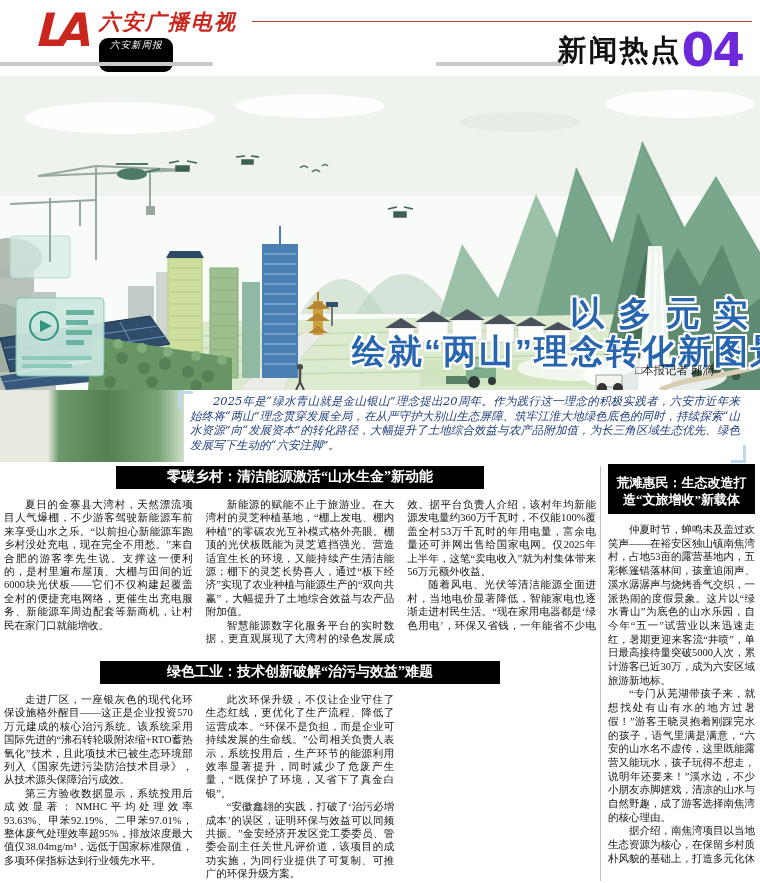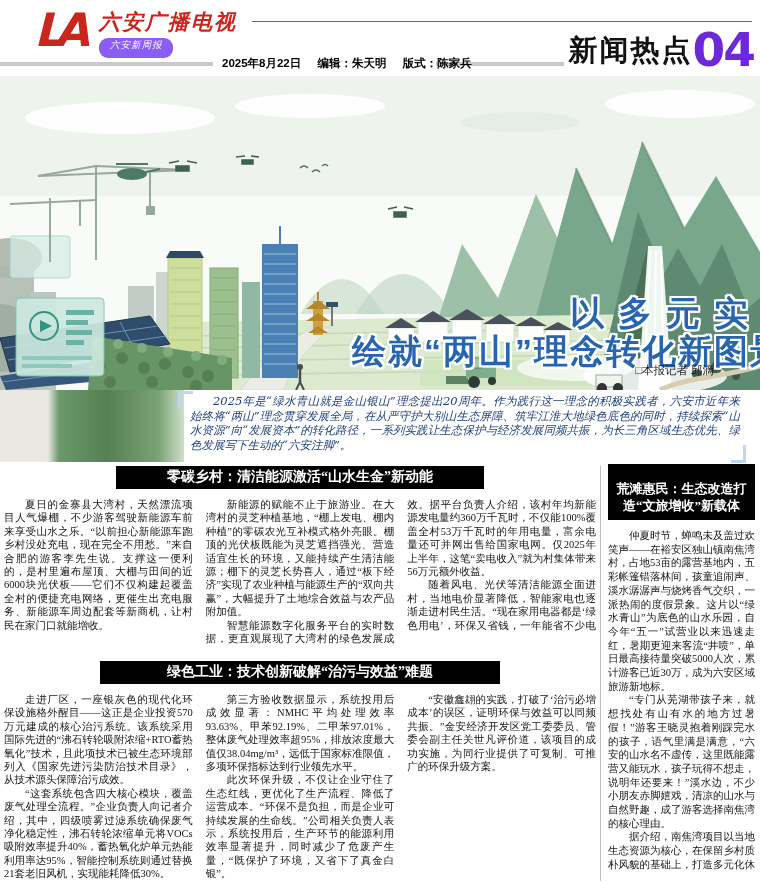--- a/index.html
+++ b/index.html
@@ -7,31 +7,31 @@
         font-family:"Liberation Serif","DejaVu Serif",serif;color:#1a1a1a;}
 
   
   .masthead{position:absolute;top:0;left:0;width:760px;height:76px;background:#fff;z-index:5;}
   .logo{position:absolute;left:38px;top:6px;display:flex;align-items:flex-start;}
   .logo-la{font-family:"DejaVu Sans",sans-serif;font-weight:800;font-style:italic;
            font-size:46px;line-height:48px;color:#c9271e;letter-spacing:-9px;transform:skew(-3deg);}
   .logo-right{margin-left:14px;padding-top:4px;}
   .logo-script{font-family:"DejaVu Serif",serif;font-style:italic;font-weight:bold;
                font-size:21px;color:#c9271e;letter-spacing:2px;line-height:24px;}
-  .logo-badge{display:inline-block;margin-top:4px;background:#8b5cf6;color:#fff;
+  .logo-badge{display:inline-block;margin-top:4px;background:#000000;color:#fff;
               font-family:"Liberation Sans",sans-serif;font-size:9.5px;font-style:italic;
-              padding:1px 11px 6px;border-radius:9px;letter-spacing:1px;}
+              padding:1px 11px 20px;border-radius:9px;letter-spacing:1px;}
   .red-rule{position:absolute;left:252px;top:21px;width:500px;height:0;border-top:1.5px solid #b5443a;}
   .rule-seg{position:absolute;top:62px;height:4px;background:#c9c9c9;}
   .seg1{left:0;width:213px;}
   .seg2{left:436px;width:128px;}
   .dateline{position:absolute;left:222px;top:56px;font-family:"Liberation Sans",sans-serif;
             font-weight:bold;font-size:11.5px;color:#000;white-space:nowrap;}
   .dateline span{margin-right:13px;}
-  .page-label{position:absolute;right:6px;top:28px;display:flex;align-items:flex-start;}
+  .page-label{position:absolute;right:17px;top:28px;display:flex;align-items:flex-start;}
   .hotspot{font-family:"Liberation Sans",sans-serif;font-weight:900;font-size:29px;
            color:#111;letter-spacing:2px;line-height:44px;}
   .pagenum{font-family:"DejaVu Sans",sans-serif;font-weight:800;font-size:47px;
            color:#6d28d9;line-height:44px;letter-spacing:-2px;}
 
   
   .hero{position:absolute;top:76px;left:0;width:760px;height:314px;overflow:visible;}
   .hero svg{position:absolute;top:0;left:0;}
   .hero-foot{position:absolute;top:390px;left:0;width:184px;height:72px;
              background:linear-gradient(90deg,#e9e9e2 0%,#e9e9e2 26%,#6c9a6b 32%,#557f54 58%,#79a276 86%,#cfe0c9 100%);}
@@ -55,21 +55,21 @@
   
   .content{position:absolute;top:464px;left:0;width:760px;height:419px;}
   .v-divider{position:absolute;left:600px;top:2px;width:1px;height:415px;background:#bfbfbf;}
   .left-region{position:absolute;left:4px;top:0;width:592px;}
   .right-region{position:absolute;left:608px;top:0;width:147px;}
 
   .sec-bar{background:#000000;color:#fff;text-align:center;
            font-family:Liberation Serif, serif;font-weight:bold;}
   .sec1-bar{width:368px;margin:2px auto 0;font-size:14px;padding:2px 0 3px;}
   .sec2-bar{width:400px;margin:7px auto 0;font-size:14px;padding:2px 0 3px;}
-  .sec3-bar{width:147px;font-size:13px;line-height:17px;padding:16px 3px 6px;box-sizing:border-box;}
+  .sec3-bar{width:147px;font-size:13px;line-height:17px;padding:10px 3px 6px;box-sizing:border-box;}
 
   .cols3{column-count:3;column-gap:13px;column-fill:auto;overflow:hidden;
          font-size:10.5px;line-height:13.4px;text-align:justify;color:#141414;}
   .sec1-text{margin-top:9px;height:156px;}
   .sec2-text{margin-top:9px;height:193px;}
   .sec3-text{margin-top:9px;height:341px;overflow:hidden;
              font-size:10.5px;line-height:13.7px;text-align:justify;color:#141414;}
   .cols3 p,.sec3-text p{margin:0;text-indent:2em;}
 </style>
 </head>
@@ -81,25 +81,20 @@
     <div class="logo">
       <div class="logo-la">LA</div>
       <div class="logo-right">
         <div class="logo-script">六安广播电视</div>
         <div class="logo-badge">六安新周报</div>
       </div>
     </div>
     <div class="red-rule"></div>
     <div class="rule-seg seg1"></div>
     <div class="rule-seg seg2"></div>
-    <div class="dateline">
-      <span>2025年8月22日</span>
-      <span>编辑：朱天明</span>
-      <span>版式：陈家兵</span>
-    </div>
     <div class="page-label">
       <span class="hotspot">新闻热点</span>
       <span class="pagenum">04</span>
     </div>
   </div>
 
   <div class="hero">
     <svg width="760" height="314" viewBox="0 0 760 314">
 
       <rect x="0" y="0" width="760" height="314" fill="#eef3ed"></rect>
@@ -254,39 +249,38 @@
       <line x1="300" y1="306" x2="304" y2="314" stroke="#4a4a4a" stroke-width="2"></line>
     </svg>
     <div class="hero-title">
       <div class="title-l1">以多元实践</div>
       <div class="title-l2">绘就“两山”理念转化新图景</div>
     </div>
     <div class="byline">□本报记者 邱滴</div>
   </div>
   <div class="hero-foot"></div>
 
-  <div class="intro">2025年是“绿水青山就是金山银山”理念提出20周年。作为践行这一理念的积极实践者，六安市近年来始终将“两山”理念贯穿发展全局，在从严守护大别山生态屏障、筑牢江淮大地绿色底色的同时，持续探索“山水资源”向“发展资本”的转化路径，一系列实践让生态保护与经济发展同频共振，为长三角区域生态优先、绿色发展写下生动的“六安注脚”。</div>
+  <div class="intro">2025年是“绿水青山就是金山银山”理念提出20周年。作为践行这一理念的积极实践者，六安市近年来始终将“两山”理念贯穿发展全局，在从严守护大别山生态屏障、筑牢江淮大地绿色底色的同时，持续探索“山水资源”向“发展资本”的转化路径，大幅提升了土地综合效益与农产品附加值，为长三角区域生态优先、绿色发展写下生动的“六安注脚”。</div>
 
   <div class="content">
     <div class="v-divider"></div>
 
     <div class="left-region">
       <div class="sec-bar sec1-bar">零碳乡村：清洁能源激活“山水生金”新动能</div>
       <div class="cols3 sec1-text">
         <p>夏日的金寨县大湾村，天然漂流项目人气爆棚，不少游客驾驶新能源车前来享受山水之乐。“以前担心新能源车跑乡村没处充电，现在完全不用愁。”来自合肥的游客李先生说。支撑这一便利的，是村里遍布屋顶、大棚与田间的近6000块光伏板——它们不仅构建起覆盖全村的便捷充电网络，更催生出充电服务、新能源车周边配套等新商机，让村民在家门口就能增收。</p>
         <p>新能源的赋能不止于旅游业。在大湾村的灵芝种植基地，“棚上发电、棚内种植”的零碳农光互补模式格外亮眼。棚顶的光伏板既能为灵芝遮挡强光、营造适宜生长的环境，又能持续产生清洁能源；棚下的灵芝长势喜人，通过“板下经济”实现了农业种植与能源生产的“双向共赢”，大幅提升了土地综合效益与农产品附加值。</p>
         <p>智慧能源数字化服务平台的实时数据，更直观展现了大湾村的绿色发展成效。据平台负责人介绍，该村年均新能源发电量约360万千瓦时，不仅能100%覆盖全村53万千瓦时的年用电量，富余电量还可并网出售给国家电网。仅2025年上半年，这笔“卖电收入”就为村集体带来56万元额外收益。</p>
         <p>随着风电、光伏等清洁能源全面进村，当地电价显著降低，智能家电也逐渐走进村民生活。“现在家用电器都是‘绿色用电’，环保又省钱，一年能省不少电费！”村民张琴指着家电上的节能标识笑着说。</p>
 
       </div>
 
       <div class="sec-bar sec2-bar">绿色工业：技术创新破解“治污与效益”难题</div>
       <div class="cols3 sec2-text">
         <p>走进厂区，一座银灰色的现代化环保设施格外醒目——这正是企业投资570万元建成的核心治污系统。该系统采用国际先进的“沸石转轮吸附浓缩+RTO蓄热氧化”技术，且此项技术已被生态环境部列入《国家先进污染防治技术目录》，从技术源头保障治污成效。</p>
-        <p>“这套系统包含四大核心模块，覆盖废气处理全流程。”企业负责人向记者介绍，其中，四级喷雾过滤系统确保废气净化稳定性，沸石转轮浓缩单元将VOCs吸附效率提升40%，蓄热氧化炉单元热能利用率达95%，智能控制系统则通过替换21套老旧风机，实现能耗降低30%。</p>
         <p>第三方验收数据显示，系统投用后成效显著：NMHC平均处理效率93.63%、甲苯92.19%、二甲苯97.01%，整体废气处理效率超95%，排放浓度最大值仅38.04mg/m³，远低于国家标准限值，多项环保指标达到行业领先水平。</p>
         <p>此次环保升级，不仅让企业守住了生态红线，更优化了生产流程、降低了运营成本。“环保不是负担，而是企业可持续发展的生命线。”公司相关负责人表示，系统投用后，生产环节的能源利用效率显著提升，同时减少了危废产生量，“既保护了环境，又省下了真金白银”。</p>
         <p>“安徽鑫翃的实践，打破了‘治污必增成本’的误区，证明环保与效益可以同频共振。”金安经济开发区党工委委员、管委会副主任关世凡评价道，该项目的成功实施，为同行业提供了可复制、可推广的环保升级方案。</p>
       </div>
     </div>
 
     <div class="right-region">
       <div class="sec-bar sec3-bar">荒滩惠民：生态改造打造“文旅增收”新载体</div>
       <div class="sec3-text">
         <p>仲夏时节，蝉鸣未及盖过欢笑声——在裕安区独山镇南焦湾村，占地53亩的露营基地内，五彩帐篷错落林间，孩童追闹声、溪水潺潺声与烧烤香气交织，一派热闹的度假景象。这片以“绿水青山”为底色的山水乐园，自今年“五一”试营业以来迅速走红，暑期更迎来客流“井喷”，单日最高接待量突破5000人次，累计游客已近30万，成为六安区域旅游新地标。</p>

